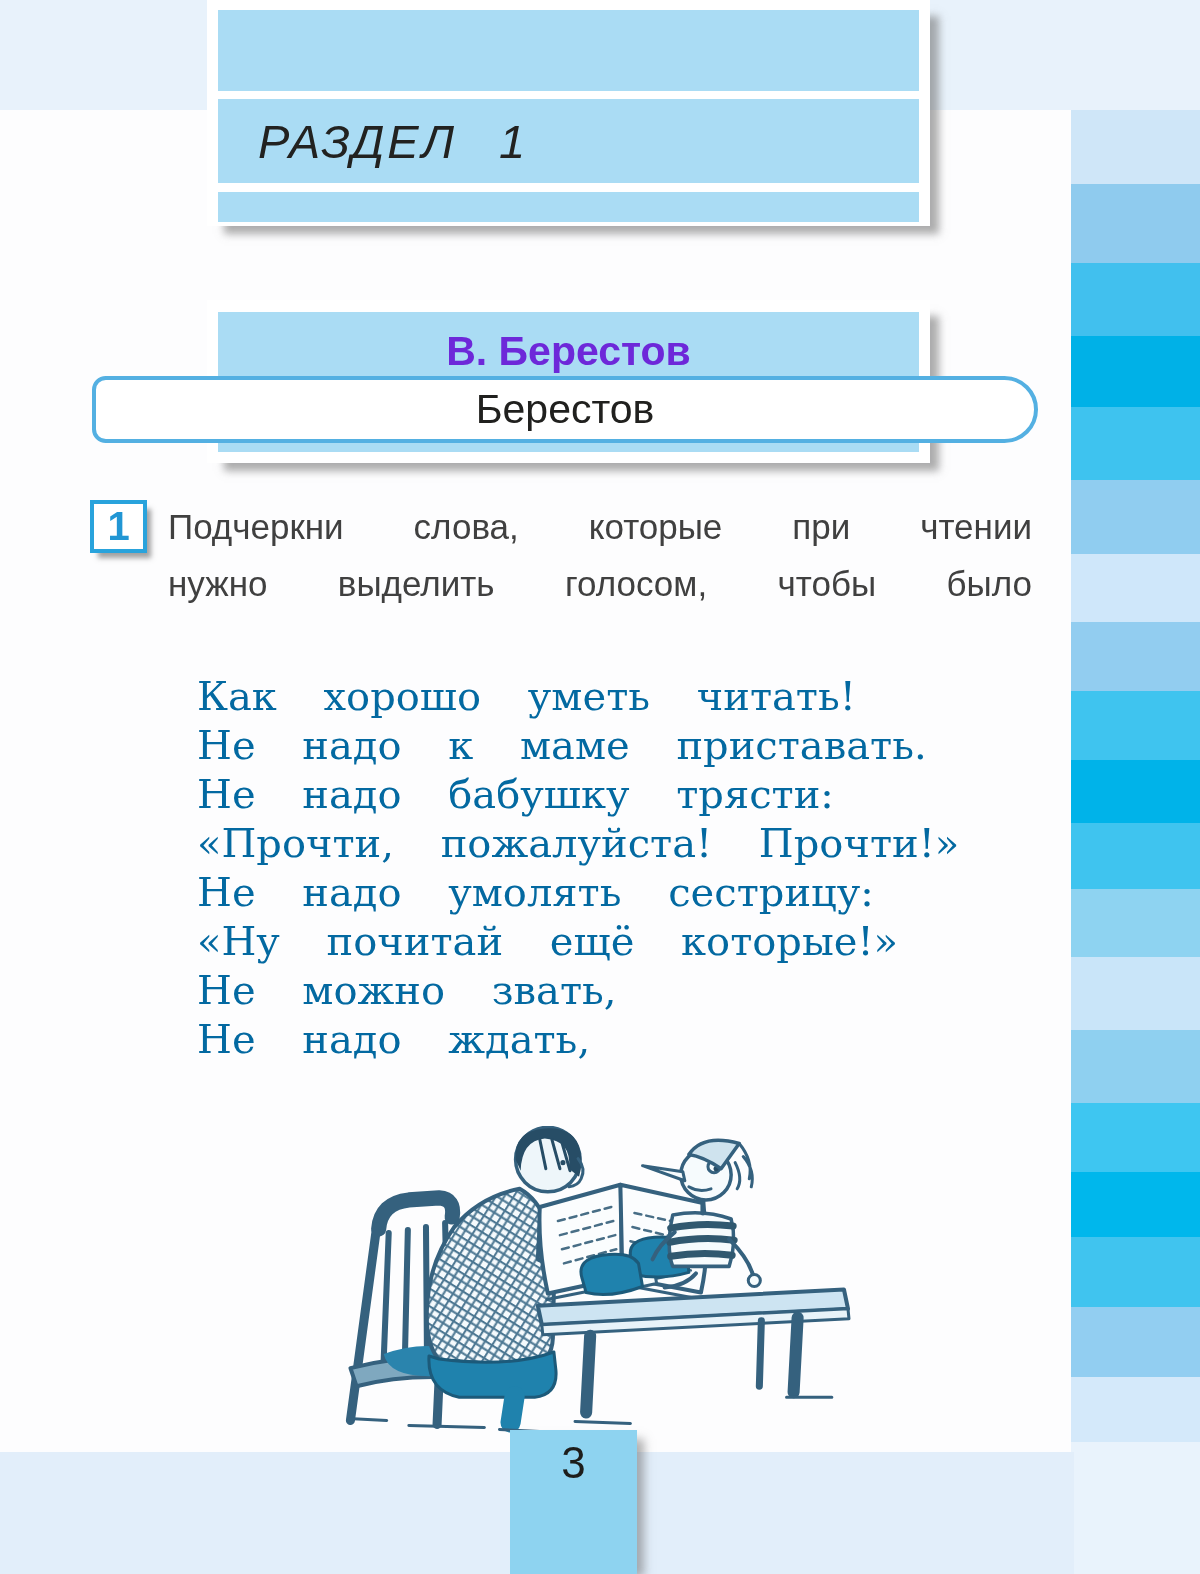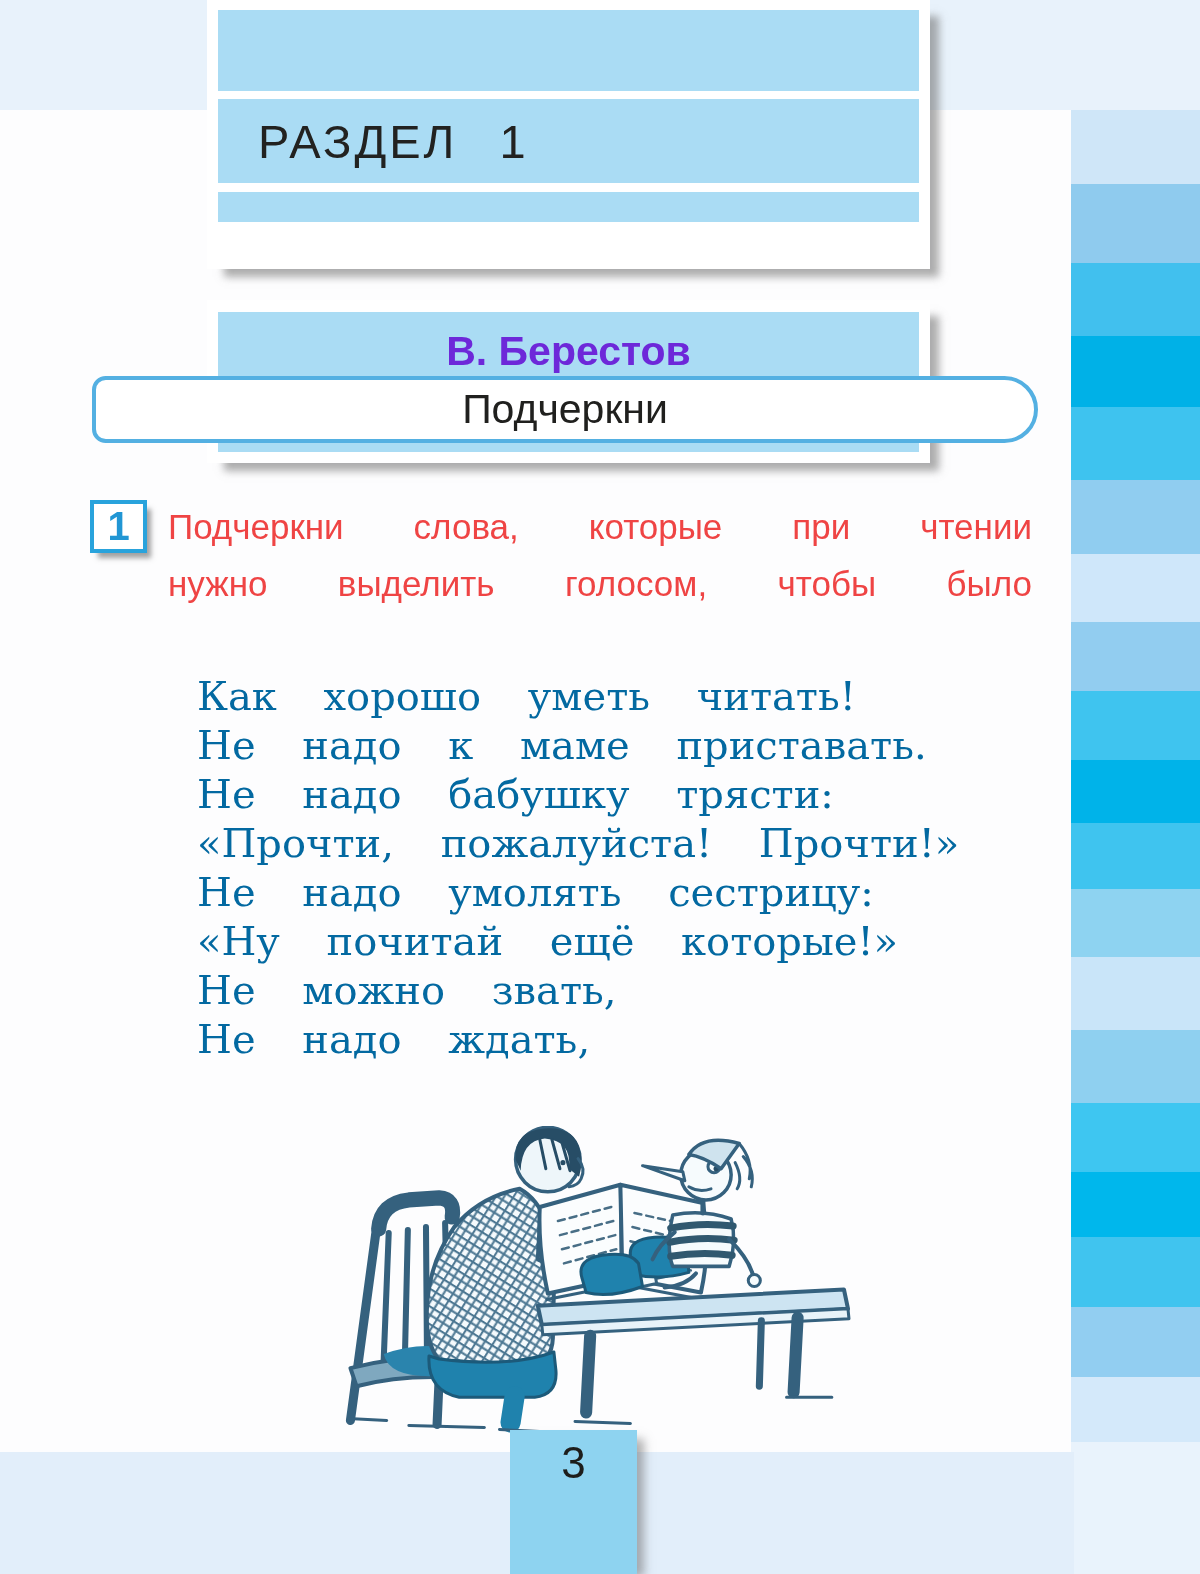--- a/index.html
+++ b/index.html
@@ -6,22 +6,23 @@
   .page {
     position:relative; width:1200px; height:1574px; background:#fdfdfe;
     overflow:hidden; font-family:"Liberation Sans", sans-serif; color:#1d1d1b;
   }
   .top-band { position:absolute; left:0; top:0; width:1200px; height:110px; background:var(--band_pale); }
   .stripe-col { position:absolute; left:1071px; top:110px; width:129px; height:1464px;
     display:flex; flex-direction:column; }
   .stripe { width:100%; }
 
   .header-card {
-    position:absolute; left:207px; top:0; width:723px; height:269px; background:#ffffff;
+    position:absolute; left:207px; top:0; width:723px; height:226px; background:#ffffff;
     box-shadow:13px 12px 8px -4px rgba(105,105,105,.55);
+    font-style:italic;
   }
   .bar { position:absolute; left:11px; width:701px; background:var(--bar_blue); }
   .bar1 { top:10px;  height:81px; }
   .bar2 { top:99px;  height:84px; display:flex; align-items:center; }
   .bar3 { top:192px; height:30px; }
   .section-label { font-size:47px; letter-spacing:3px; color:#222220; padding-left:40px; }
   .section-number { font-size:47px; color:#222220; margin-left:42px; }
 
   .author-card {
     position:absolute; left:207px; top:300px; width:723px; height:163px; background:#ffffff;
@@ -41,21 +42,21 @@
 
   .task-badge {
     position:absolute; left:90px; top:500px; width:57px; height:53px; box-sizing:border-box;
     background:#ffffff; border:4px solid var(--badge_border);
     box-shadow:6px 7px 5px -2px rgba(70,70,70,.5);
     display:flex; align-items:center; justify-content:center; z-index:2;
   }
   .task-digit { font-size:40px; font-weight:bold; color:var(--badge_digit); }
 
   .task-text { position:absolute; left:168px; top:498px; width:864px;
-    font-size:35px; line-height:57px; color:#ef4444; }
+    font-size:35px; line-height:57px; color:#404040; }
   .task-line.j { text-align:justify; text-align-last:justify; }
 
   .poem { position:absolute; left:197px; top:672px; width:760px;
     font-family:"DejaVu Serif", serif; font-size:40px; line-height:49px;
     color:#0369a1; word-spacing:34px; white-space:nowrap; }
 
   .illo { position:absolute; left:288px; top:1126px; width:564px; height:318px; }
   .illo svg { width:100%; height:100%; display:block; }
 
   .bottom-band { position:absolute; left:0; top:1452px; width:1074px; height:122px; background:var(--bottom_band); }
@@ -105,21 +106,21 @@
     <div class="bar bar3"></div>
   </div>
 
   <div class="author-card">
     <div class="author-rect">
       <div class="author-name">В. Берестов</div>
     </div>
   </div>
 
   <div class="title-pill">
-    <span>Подчеркни</span>
+    <span>Берестов</span>
   </div>
 
   <div class="task-badge">
     <span class="task-digit">1</span>
   </div>
 
   <div class="task-text">
     <div class="task-line j">Подчеркни слова, которые при чтении</div>
     <div class="task-line j">нужно выделить голосом, чтобы было</div>
   </div>

